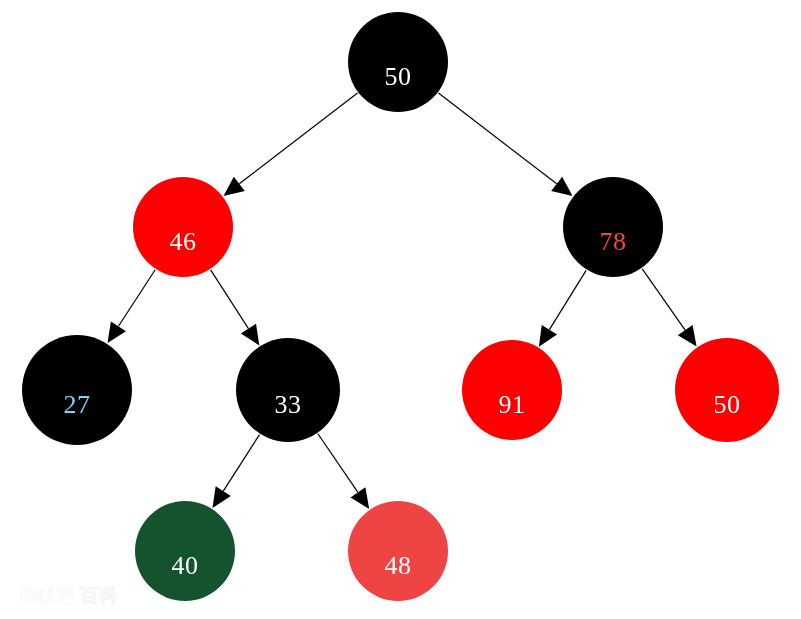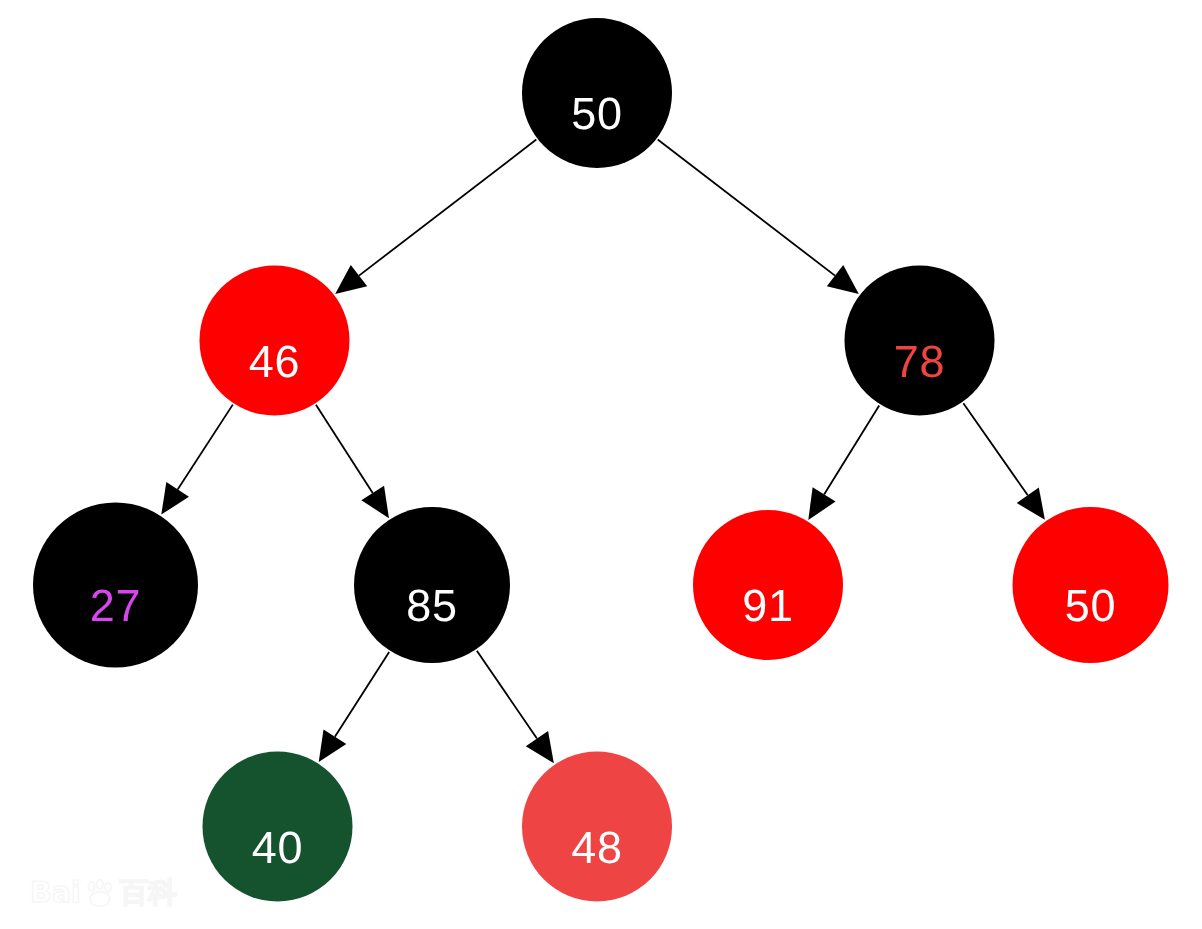--- a/index.html
+++ b/index.html
@@ -29,22 +29,22 @@
   .node {
     position: absolute;
     border-radius: 50%;
     display: flex;
     align-items: center;
     justify-content: center;
     box-sizing: border-box;
   }
   .node-label {
     color: #ffffff;
-    font-family: Liberation Sans, sans-serif;
-    font-size: 30px;
+    font-family: Liberation Serif, serif;
+    font-size: 26px;
     line-height: 1;
     letter-spacing: 0.5px;
     user-select: none;
     margin-top: 30px;
   }
   #watermark {
     position: absolute;
     left: 20px;
     bottom: 14px;
     display: flex;
@@ -113,24 +113,24 @@
       <div class="node" style="left: 348px; top: 12px; width: 100px; height: 100px; background: rgb(0, 0, 0);">
         <span class="node-label" style="color: rgb(255, 255, 255);">50</span>
       </div>
       <div class="node" style="left: 133px; top: 177px; width: 100px; height: 100px; background: rgb(255, 0, 0);">
         <span class="node-label" style="color: rgb(255, 255, 255);">46</span>
       </div>
       <div class="node" style="left: 563px; top: 177px; width: 100px; height: 100px; background: rgb(0, 0, 0);">
         <span class="node-label" style="color: #ef4444;">78</span>
       </div>
       <div class="node" style="left: 22px; top: 335px; width: 110px; height: 110px; background: rgb(0, 0, 0);">
-        <span class="node-label" style="color: #d946ef;">27</span>
+        <span class="node-label" style="color: #7dd3fc;">27</span>
       </div>
       <div class="node" style="left: 236px; top: 338px; width: 104px; height: 104px; background: rgb(0, 0, 0);">
-        <span class="node-label" style="color: rgb(255, 255, 255);">85</span>
+        <span class="node-label" style="color: rgb(255, 255, 255);">33</span>
       </div>
       <div class="node" style="left: 462px; top: 340px; width: 100px; height: 100px; background: rgb(255, 0, 0);">
         <span class="node-label" style="color: rgb(255, 255, 255);">91</span>
       </div>
       <div class="node" style="left: 675px; top: 338px; width: 104px; height: 104px; background: rgb(255, 0, 0);">
         <span class="node-label" style="color: rgb(255, 255, 255);">50</span>
       </div>
       <div class="node" style="left: 135px; top: 501px; width: 100px; height: 100px; background: #14532d;">
         <span class="node-label" style="color: rgb(255, 255, 255);">40</span>
       </div>

